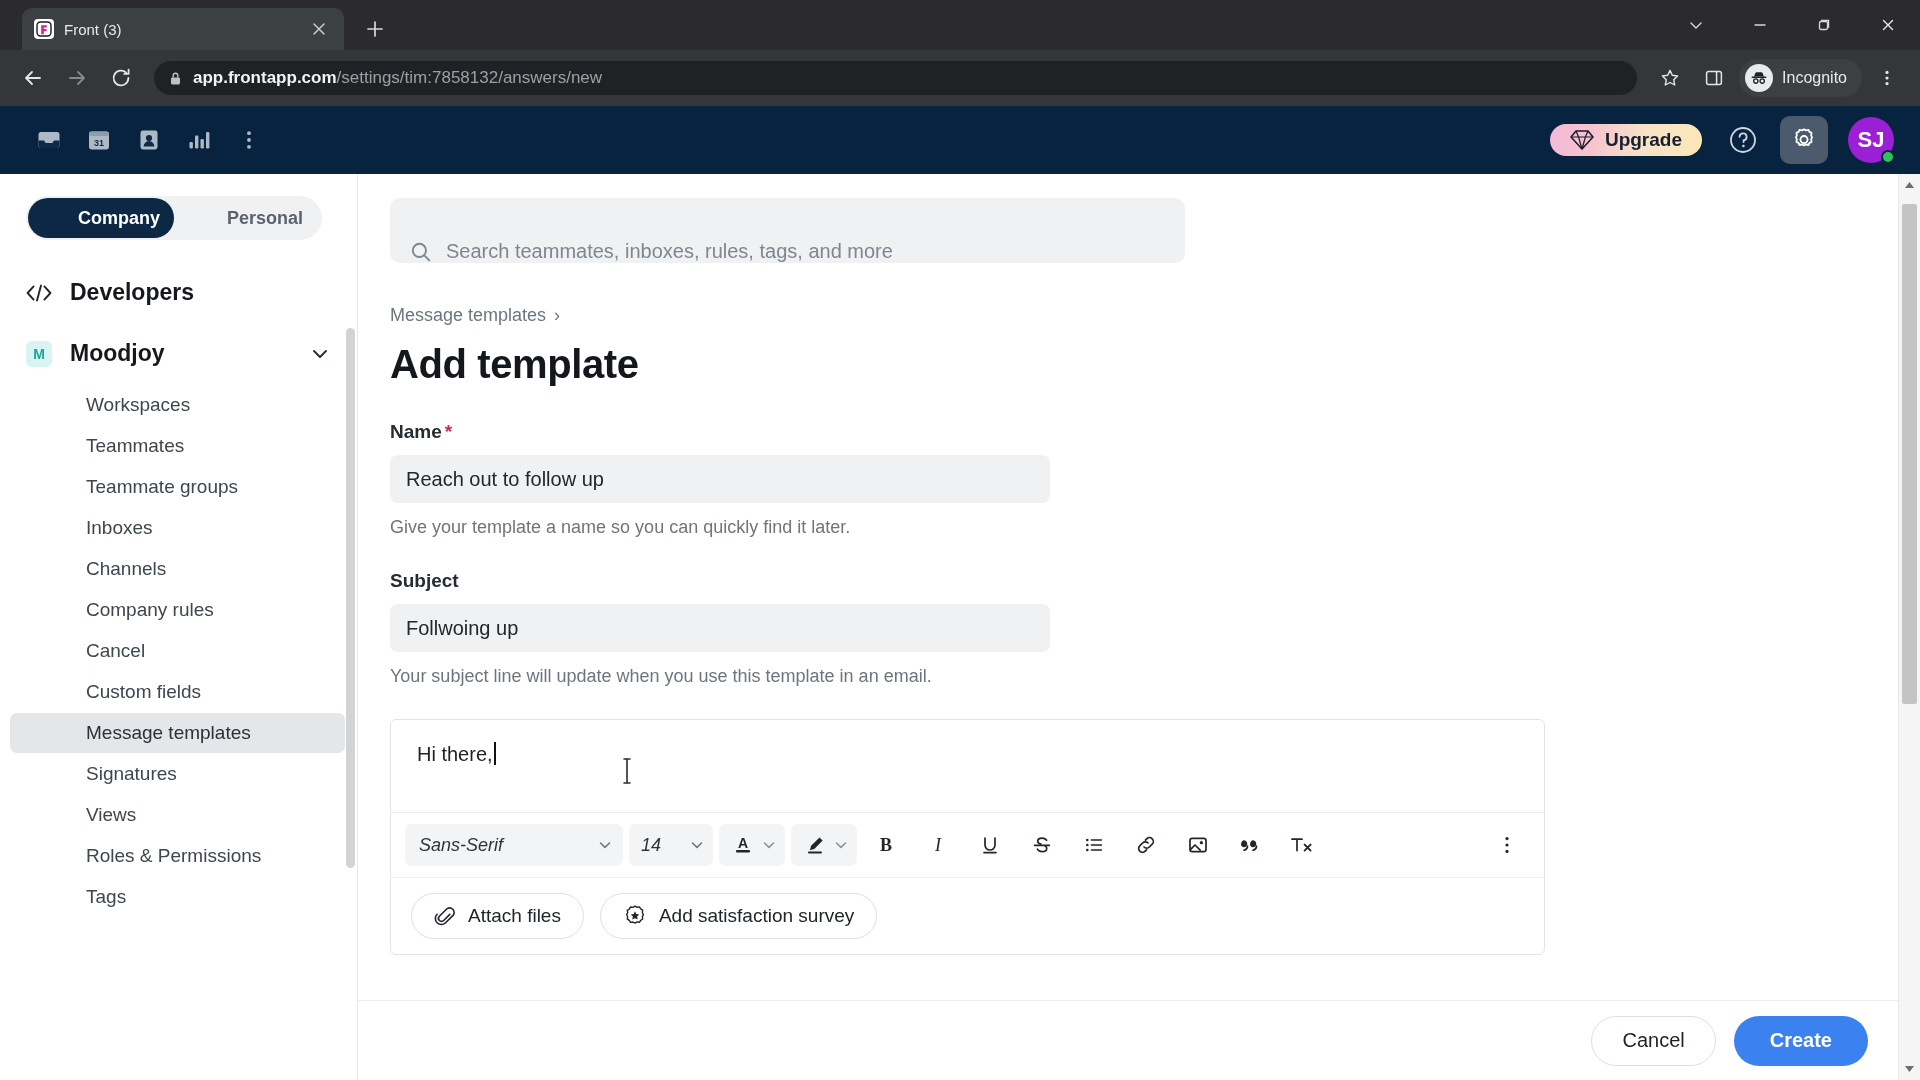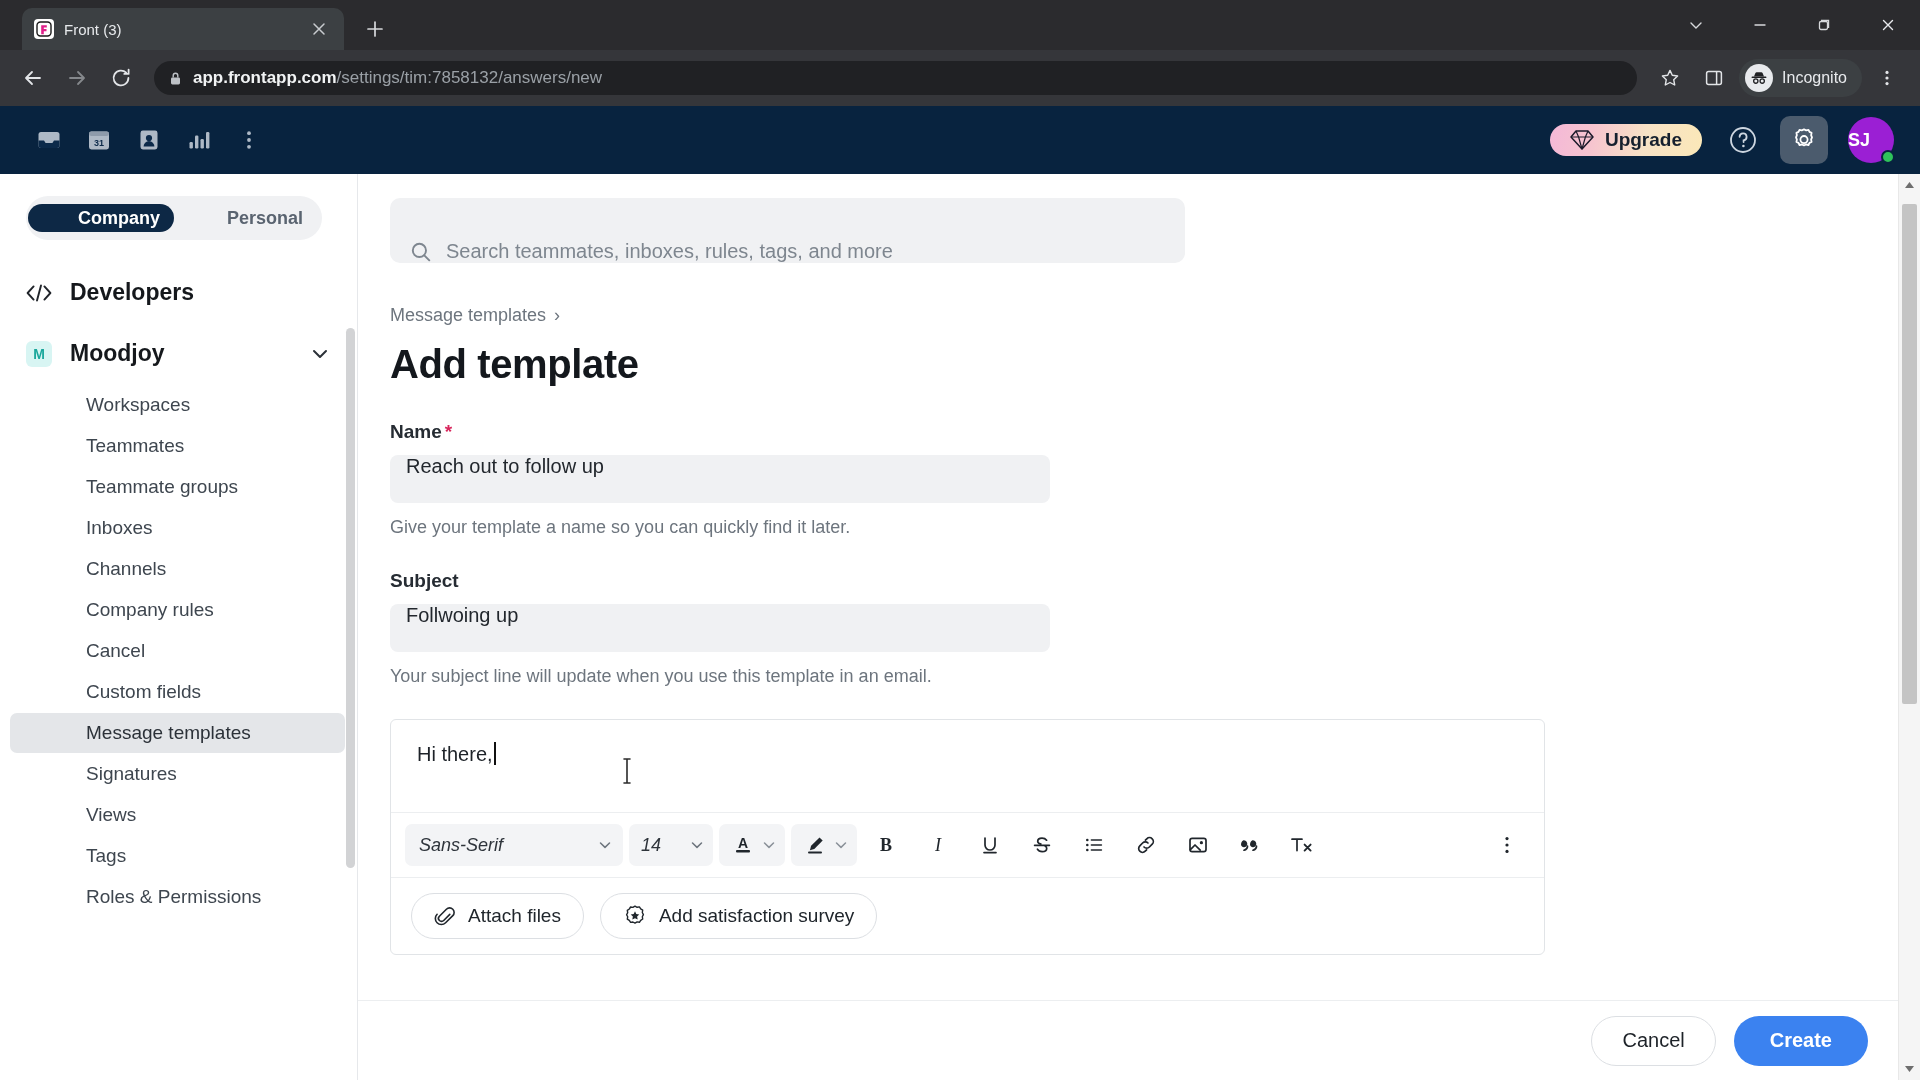--- a/index.html
+++ b/index.html
@@ -97,43 +97,43 @@
   .help-btn {
     width: 46px; height: 46px; margin-left: 14px; display: flex;
     align-items: center; justify-content: center; color: #cdd6e0;
   }
   .gear-btn {
     width: 48px; height: 48px; margin-left: 10px; border-radius: 10px;
     background: #4b5b6d; display: flex; align-items: center; justify-content: center;
   }
   .avatar {
     width: 46px; height: 46px; border-radius: 50%; margin-left: 16px;
-    background: #9b1fd4; color: #fff; font-size: 18px; font-weight: 700;
-    display: flex; align-items: center; justify-content: flex-start;
+    background: #9b1fd4; color: #fff; font-size: 22px; font-weight: 700;
+    display: flex; align-items: center; justify-content: center;
     position: relative; flex: none;
   }
   .avatar .dot {
     position: absolute; right: -1px; bottom: -1px; width: 14px; height: 14px;
     background: #2fc25b; border: 2.5px solid #08233f; border-radius: 50%;
   }
 
   .app-body { flex: 1; display: flex; min-height: 0; }
 
   
   .sidebar {
     width: 358px; background: #ffffff; border-right: 1px solid #e6e8eb;
     display: flex; flex-direction: column; flex: none; position: relative;
   }
   .seg-wrap { padding: 22px 24px 10px 26px; }
   .segmented {
     height: 44px; background: #f0f1f3; border-radius: 22px;
     display: flex; align-items: center; padding: 2px; width: 296px;
   }
   .seg {
-    flex: 1; height: 28px; border-radius: 20px; display: flex;
+    flex: 1; height: 40px; border-radius: 20px; display: flex;
     align-items: center; justify-content: center;
     font-size: 18px; color: #5a6470; font-weight: 600; padding-left: 36px;
   }
   .seg.active { background: #0d2845; color: #ffffff; }
 
   .side-scroll { flex: 1; overflow: hidden; position: relative; padding-top: 12px; }
 
   .side-top {
     display: flex; align-items: center; gap: 18px;
     padding: 17px 26px; font-size: 23px; font-weight: 700; color: #15181c;
@@ -182,21 +182,21 @@
   .breadcrumb {
     display: flex; align-items: center; gap: 8px;
     font-size: 18px; color: #6d757e; padding: 22px 0 0 0;
   }
   .page-title { font-size: 40px; font-weight: 800; color: #14181d; margin: 16px 0 34px 0; letter-spacing: -0.4px; }
 
   .field-label { font-size: 19px; color: #262c33; font-weight: 600; margin-bottom: 12px; }
   .req { color: #d8265c; margin-left: 3px; }
   .field-input {
     width: 660px; height: 48px; background: #f0f1f3; border-radius: 8px;
-    display: flex; padding: 0 16px;
+    display: flex; align-items: center; padding: 0 16px;
     font-size: 20px; color: #22272d;
   }
   .field-hint { font-size: 18px; color: #6d757e; margin-top: 14px; }
   .field-block { margin-bottom: 32px; }
 
   
   .editor {
     margin-top: 18px; width: 1155px; border: 1px solid #e1e4e7;
     border-radius: 6px; background: #fff;
   }
@@ -511,24 +511,24 @@
           <div class="side-item active">
               <span>Message templates</span>
             </div>
           <div class="side-item">
               <span>Signatures</span>
             </div>
           <div class="side-item">
               <span>Views</span>
             </div>
           <div class="side-item">
+              <span>Roles &amp; Permissions</span>
+            </div>
+          <div class="side-item">
               <span>Tags</span>
-            </div>
-          <div class="side-item">
-              <span>Roles &amp; Permissions</span>
             </div>
 
           <div class="side-track"></div>
           <div class="side-thumb"></div>
         </div>
       </div>
 
       <div class="main">
 
         <div class="search-row">

